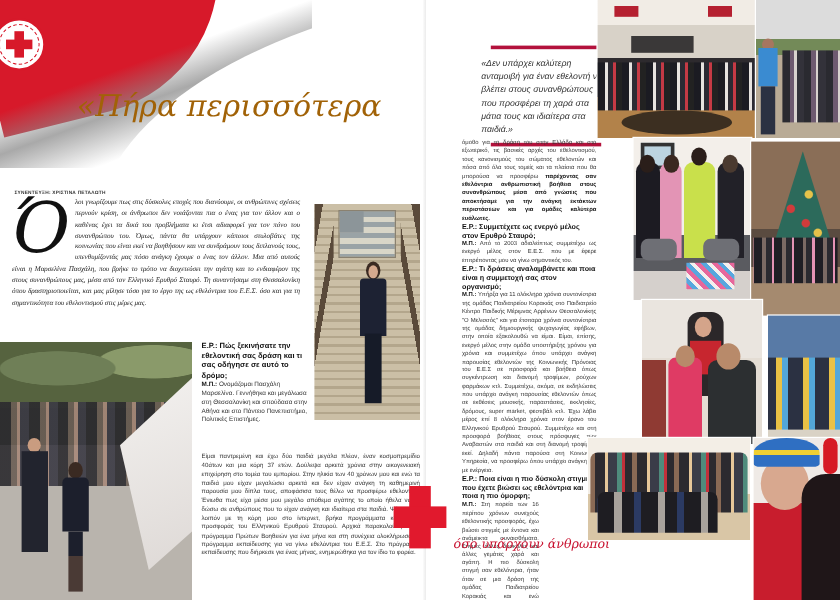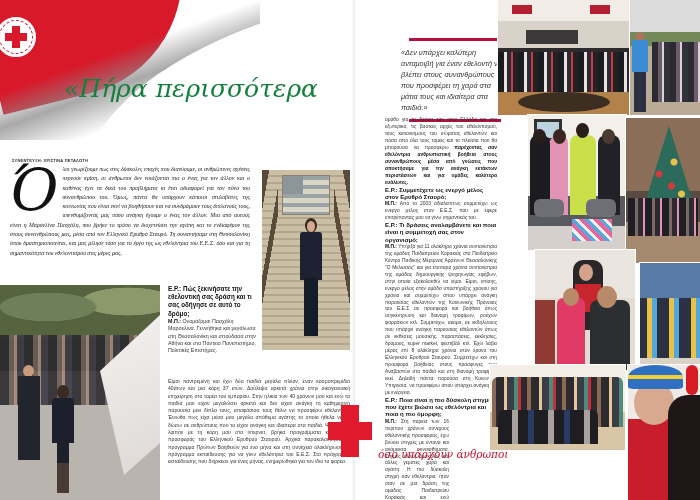--- a/index.html
+++ b/index.html
@@ -24,21 +24,21 @@
     background:#fff; border:2px solid #d7192a; display:flex; align-items:center; justify-content:center; }
   .emblem .ring { position:absolute; inset:3px; border-radius:50%; border:1px dashed #d7192a; }
   .emblem .cross { position:relative; width:22px; height:22px; }
   .emblem .cross::before, .emblem .cross::after { content:""; position:absolute; background:#d7192a; }
   .emblem .cross::before { left:7px; top:0; width:8px; height:22px; }
   .emblem .cross::after { left:0; top:7px; width:22px; height:8px; }
 
   .kicker { position:absolute; left:140px; top:58px; width:175px; text-align:right;
     font-size:8.5px; font-style:italic; text-decoration:underline; color:#333; }
   .headline { position:absolute; left:60px; top:74px; width:258px; text-align:right;
-    font-family:"DejaVu Serif", serif; font-style:italic; font-size:25px; line-height:30px; color:#15803d; }
+    font-family:"DejaVu Serif", serif; font-style:italic; font-size:25px; line-height:30px; color:#a16207; }
 
   .byline { position:absolute; left:12px; top:158px; font-size:4px; letter-spacing:0.2px; color:#333; font-weight:bold; }
 
   .intro { position:absolute; left:10px; top:165px; width:240px; height:125px; }
   .dropcap { float:left; font-family:"DejaVu Serif", serif; font-style:italic; font-size:58px; line-height:46px;
     margin:2px 4px 0 0; color:#111; }
   .intro p { font-family:"Liberation Serif", serif; font-style:italic; font-size:5.9px; line-height:9.3px; color:#222; text-align:justify; }
 
   .photo { position:absolute; overflow:hidden; }
   .photo-stairs { left:262px; top:170px; width:88px; height:180px;

